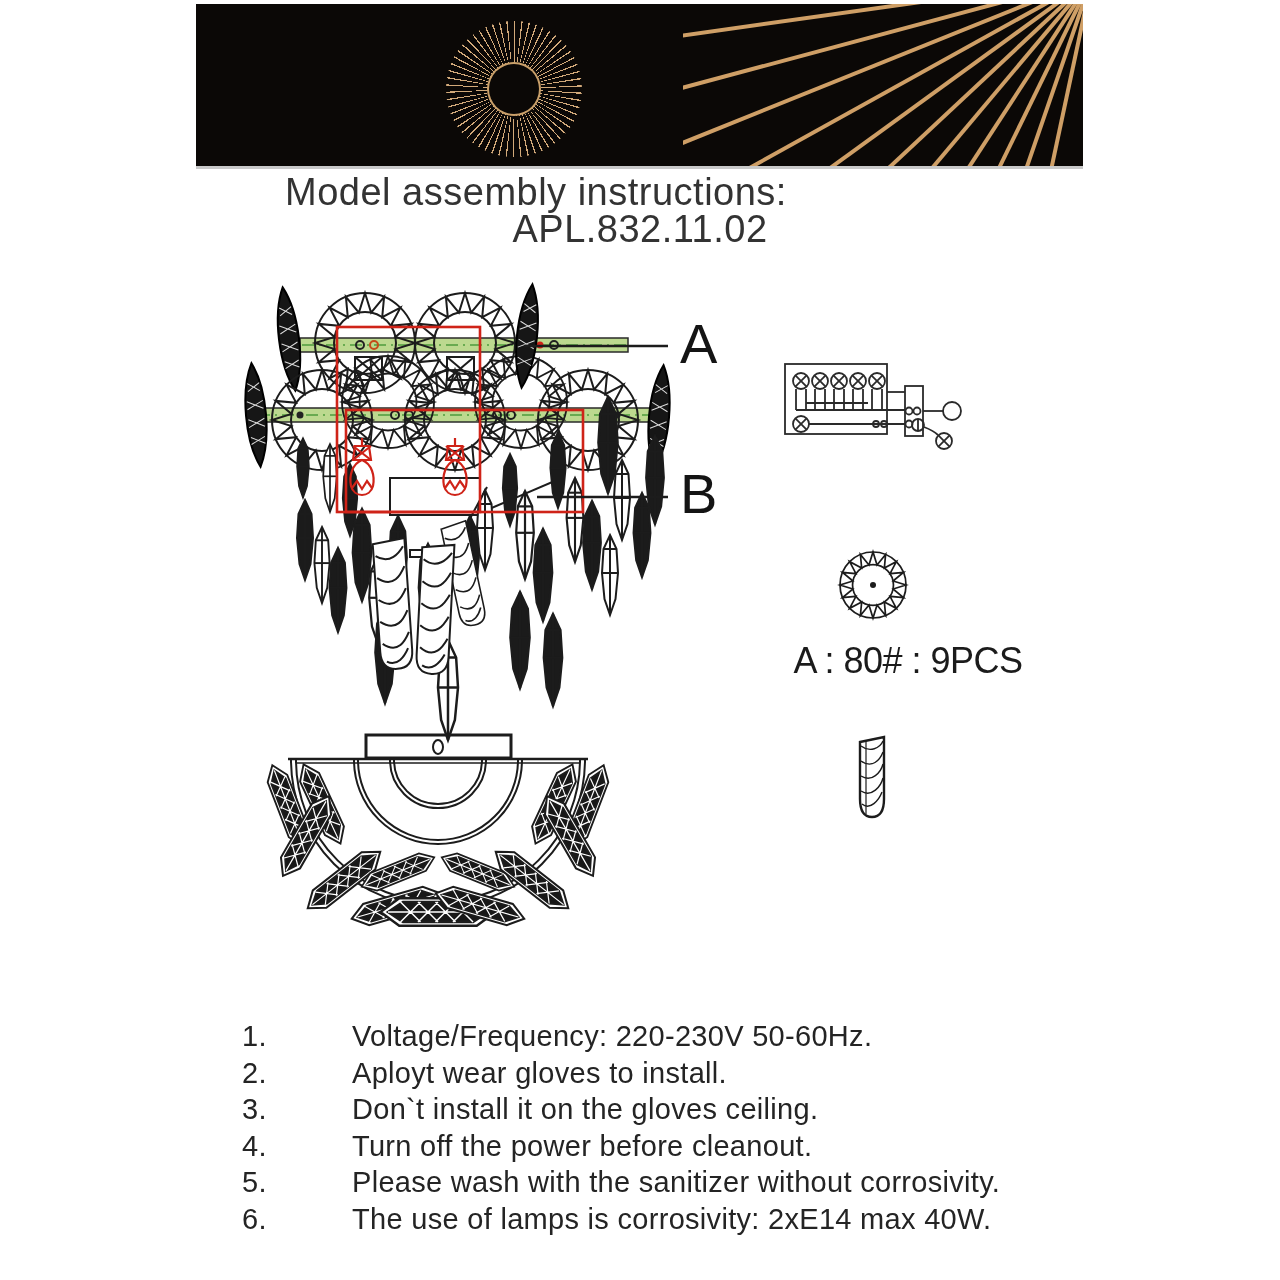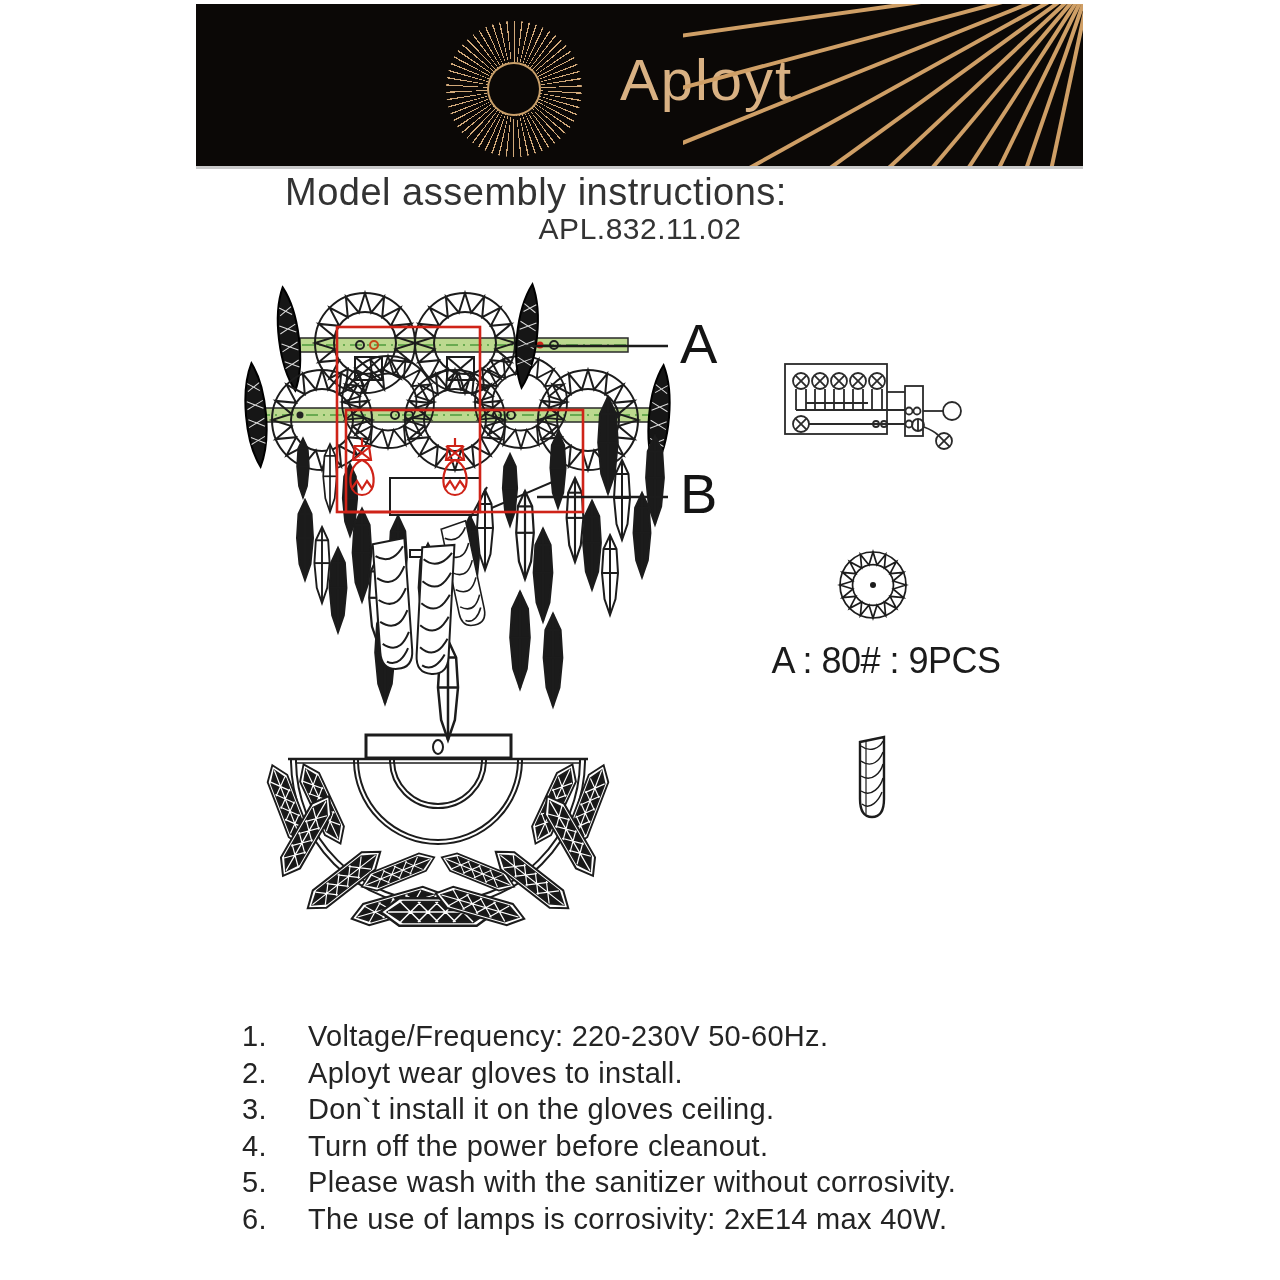--- a/index.html
+++ b/index.html
@@ -17,51 +17,50 @@
   .sunburst::after{content:"";position:absolute;inset:43px;background:#0b0806;border-radius:50%;
           box-shadow:0 0 0 2px #caa06a;}
   .brand{position:absolute;left:424px;top:46px;font-size:58px;line-height:60px;
           color:#d9b183;letter-spacing:2px;font-weight:400;}
   .rayfan{position:absolute;right:0;top:0;}
 
   
   .title{position:absolute;left:0;top:175px;width:1072px;text-align:center;
          font-size:38px;line-height:34px;color:#333;letter-spacing:.5px;}
   .model{position:absolute;left:0;top:212px;width:1280px;text-align:center;
-         font-size:30px;line-height:34px;color:#333;letter-spacing:.5px;}
+         font-size:38px;line-height:34px;color:#333;letter-spacing:.5px;}
 
   
   .drawing{position:absolute;left:0;top:0;}
 
   
   .callout{position:absolute;font-size:56px;color:#141414;font-weight:500;line-height:56px;}
   .callout-a{left:680px;top:316px;}
   .callout-b{left:680px;top:466px;}
 
   
   .part-spec{position:absolute;font-size:36px;color:#1b1b1b;font-weight:500;
              letter-spacing:-0.5px;text-align:center;line-height:42px;}
-  .spec-a{left:756px;top:640px;width:260px;}
+  .spec-a{left:778px;top:640px;width:260px;}
   .spec-b{left:738px;top:842px;width:290px;}
 
   
   .instructions{position:absolute;left:242px;top:1018px;width:830px;
                 font-size:29px;line-height:36.5px;color:#242424;letter-spacing:.3px;}
   .inst-row{display:flex;}
   .inst-num{width:66px;flex:none;}
-  .inst-text{flex:1;}
+  .inst-text{flex:1;margin-left:44px;}
 </style>
 </head>
 <body>
 
 <div class="page">
 
   <div class="banner">
     <div class="sunburst"></div>
-    <div class="brand">Aployt</div>
     <svg class="rayfan" width="400" height="162" viewBox="0 0 400 162">
       <g stroke="#cf9f66" stroke-width="4" fill="none">
         <line x1="409" y1="-26" x2="-50" y2="-2"></line>
         <line x1="409" y1="-26" x2="-47" y2="38"></line>
         <line x1="409" y1="-26" x2="-35" y2="93"></line>
         <line x1="409" y1="-26" x2="-18" y2="146"></line>
         <line x1="409" y1="-26" x2="7" y2="197"></line>
         <line x1="409" y1="-26" x2="37" y2="244"></line>
         <line x1="409" y1="-26" x2="73" y2="288"></line>
         <line x1="409" y1="-26" x2="113" y2="326"></line>

